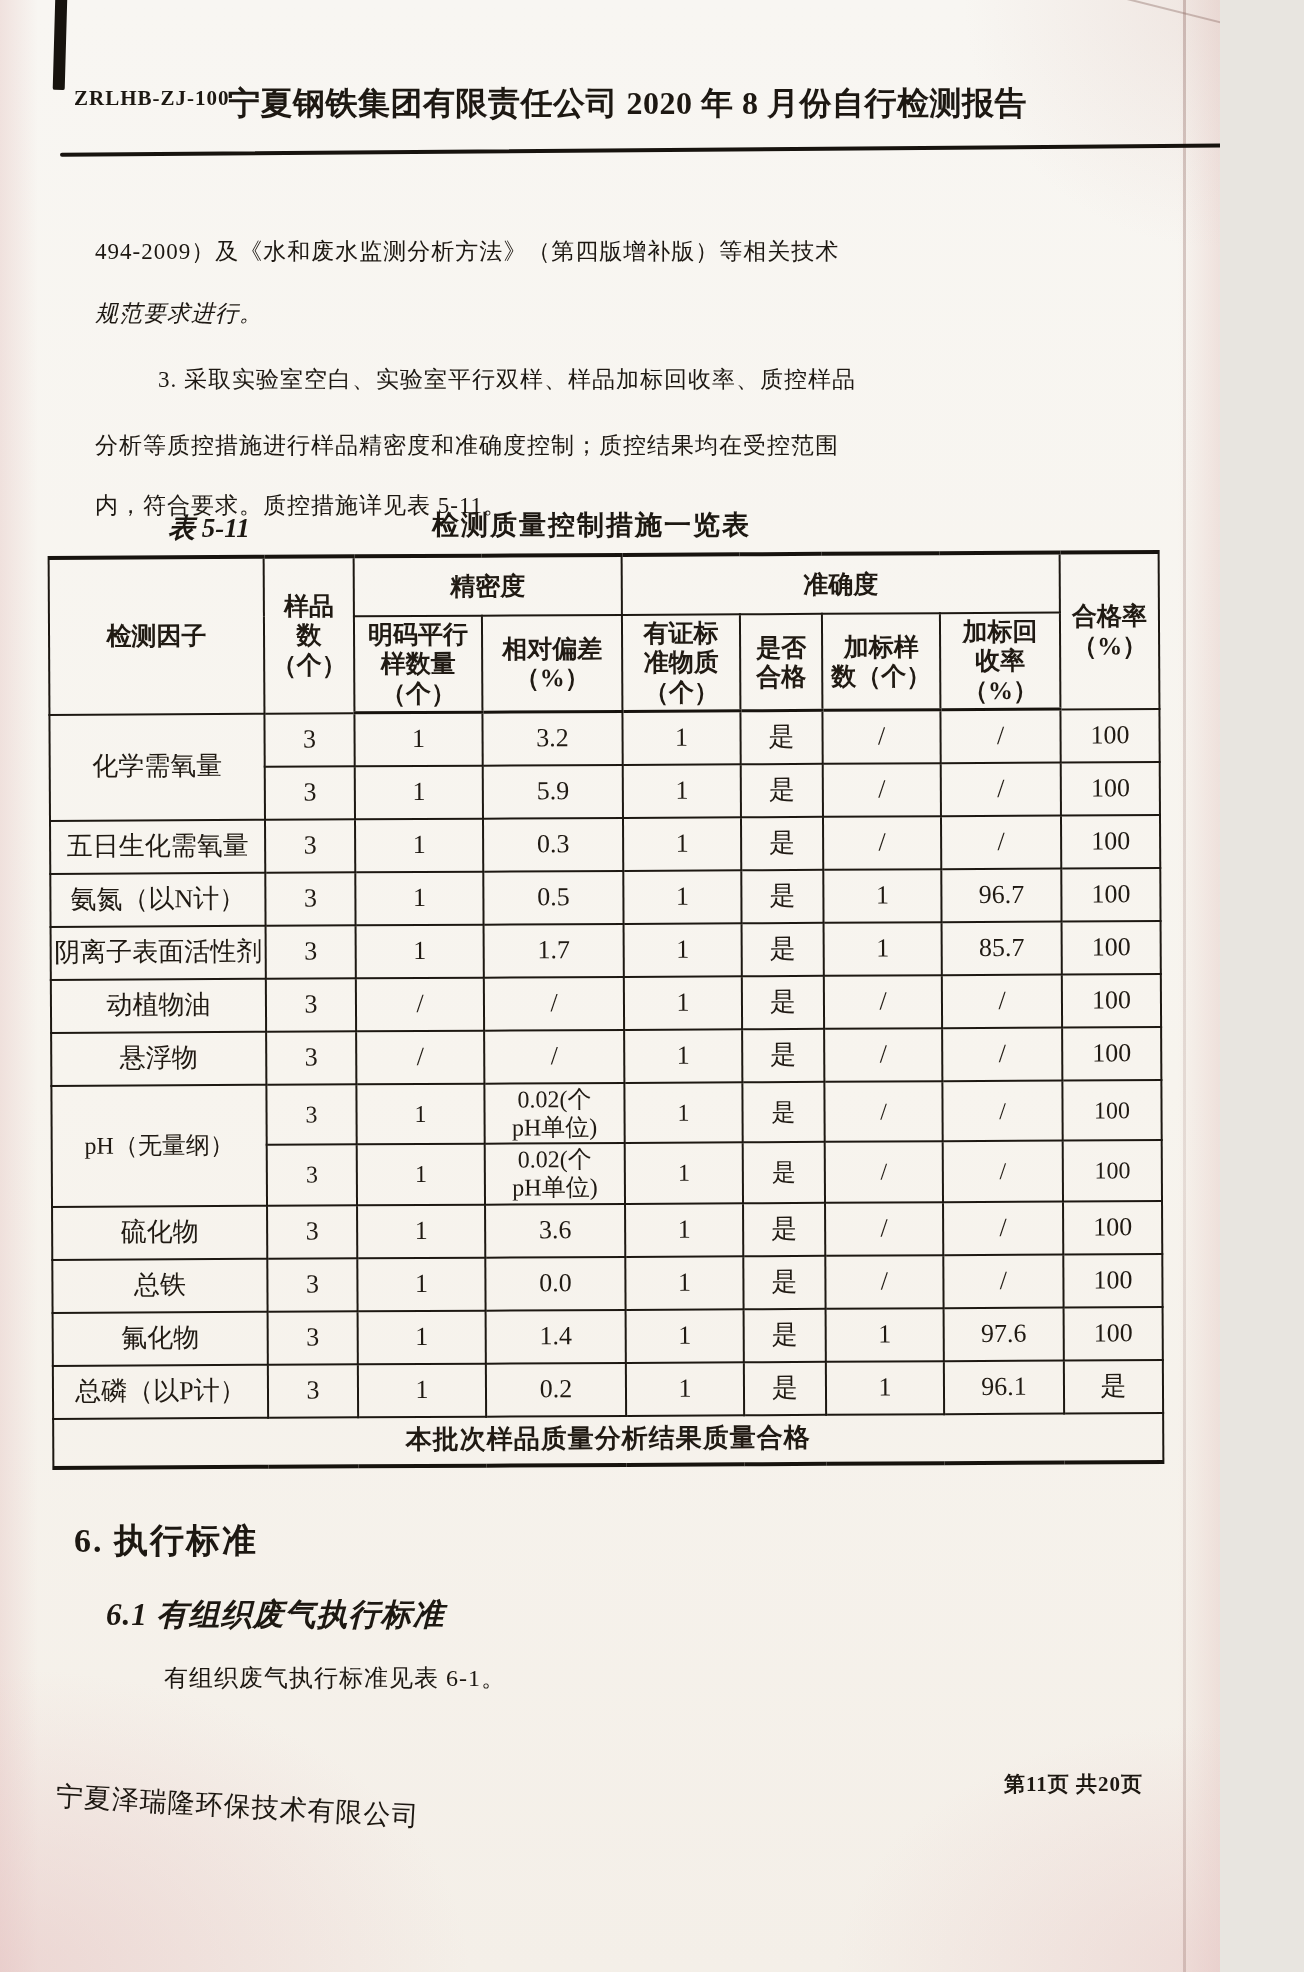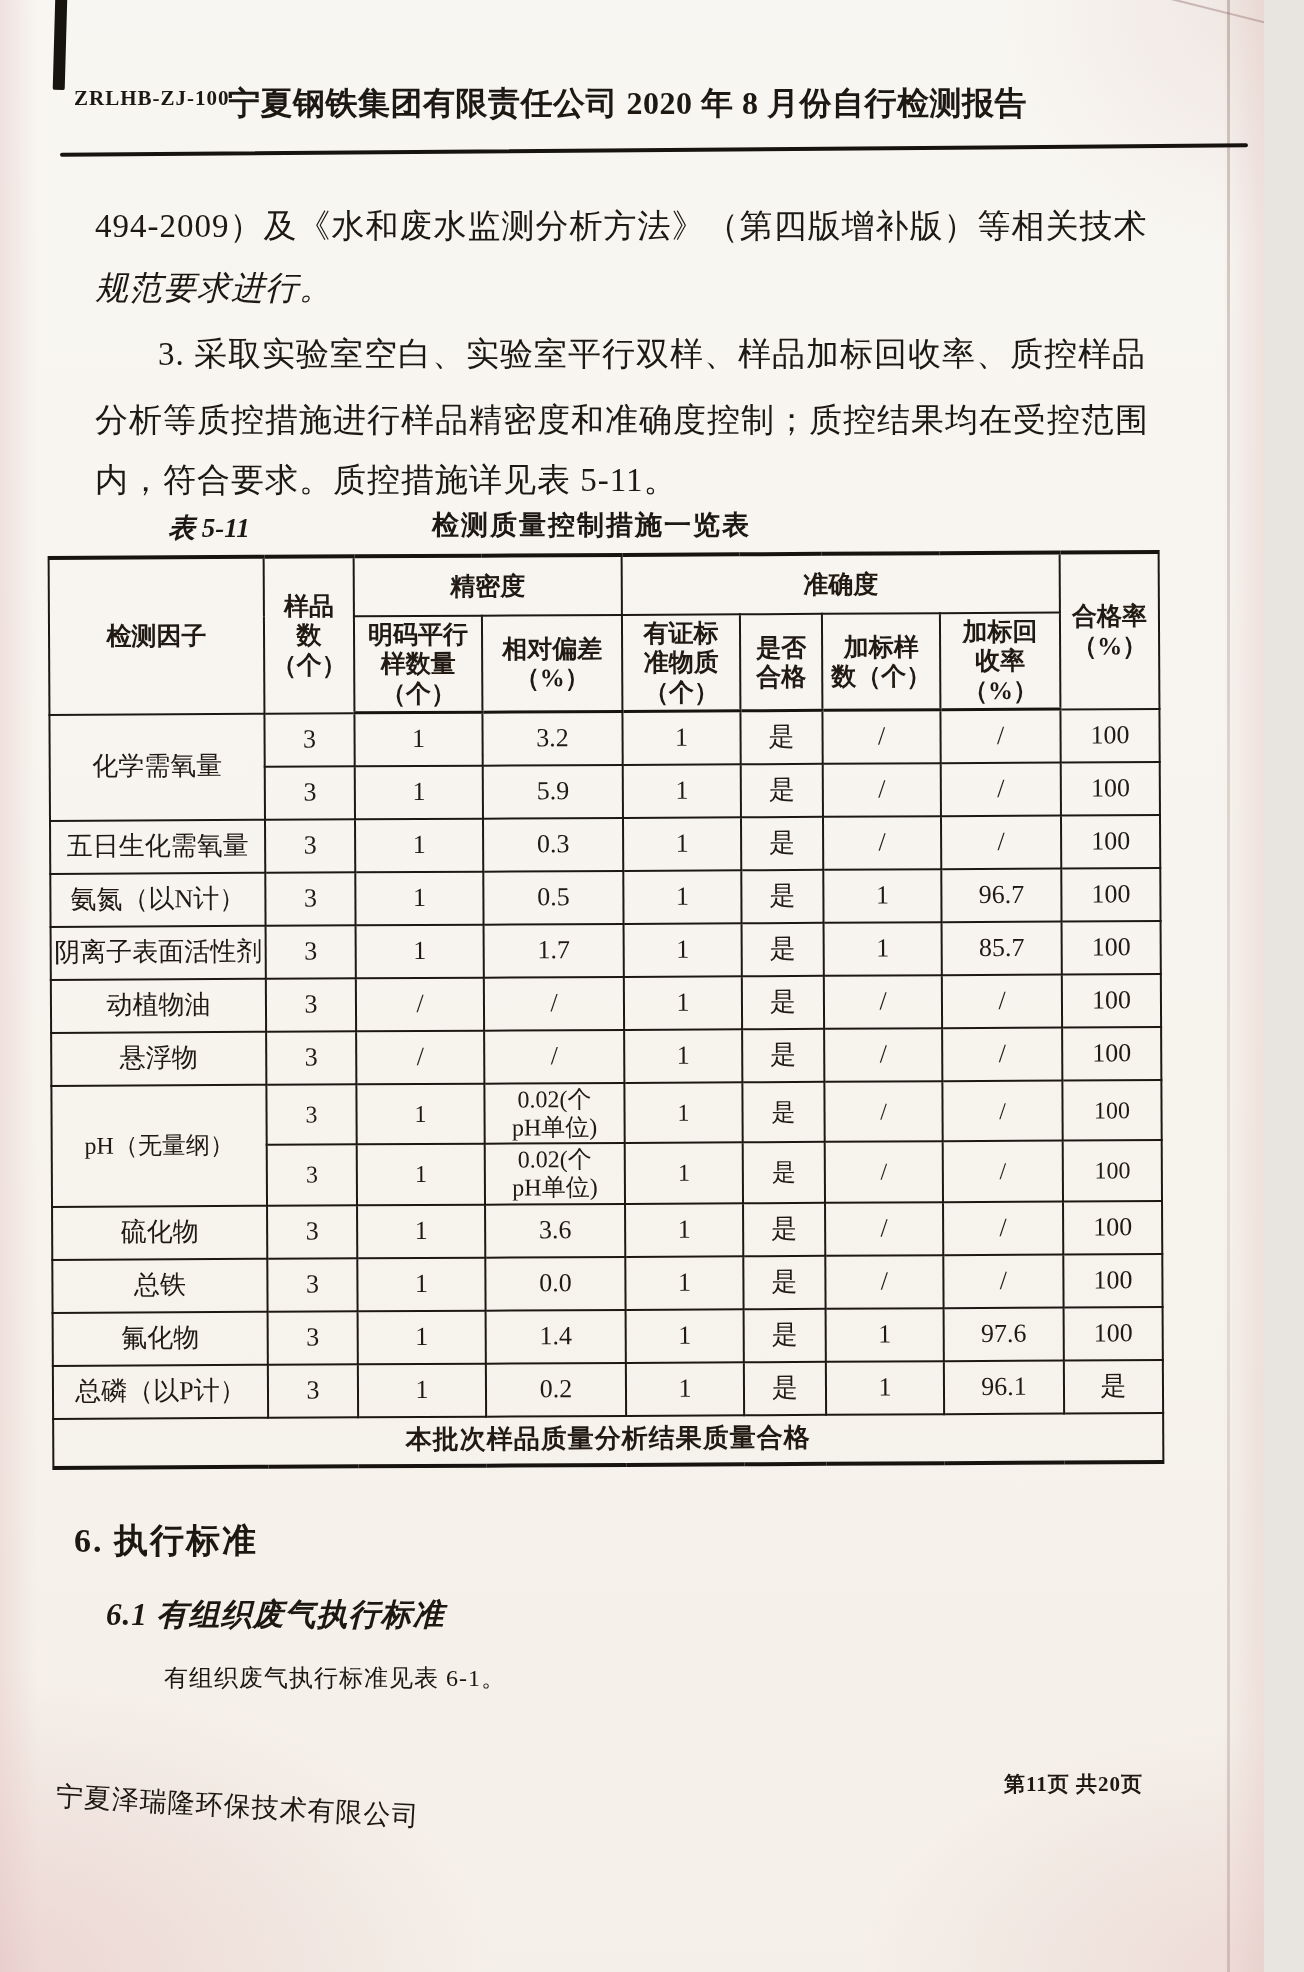--- a/index.html
+++ b/index.html
@@ -11,36 +11,35 @@
   .page {
     position:relative; width:1220px; height:1972px; overflow:hidden;
     color:#1d1812;
     background:
       radial-gradient(55% 22% at 0% 100%, rgba(229,193,193,.55), rgba(229,193,193,0) 70%),
       radial-gradient(45% 18% at 100% 100%, rgba(229,193,193,.45), rgba(229,193,193,0) 70%),
       radial-gradient(30% 18% at 100% 0%, rgba(222,198,192,.35), rgba(222,198,192,0) 70%),
       linear-gradient(90deg, rgba(233,208,205,.55) 0px, rgba(233,208,205,0) 38px),
       linear-gradient(270deg, rgba(230,205,200,.5) 0px, rgba(230,205,200,0) 42px),
       linear-gradient(180deg,#f8f6f2 0%,#f7f4ee 55%,#f4efe8 100%);
-    padding-left: 44px;
   }
   
   .artifact-bar { position:absolute; left:54px; top:-4px; width:12px; height:94px;
     background:#17130e; transform:rotate(1.6deg); border-radius:2px; }
   .crease-right { position:absolute; right:34px; top:0; width:3px; height:100%;
     background:linear-gradient(180deg, rgba(146,108,102,.38), rgba(146,108,102,.16) 60%, rgba(146,108,102,.3)); }
   .corner-line { position:absolute; top:6px; right:-14px; width:150px; height:2px;
     background:rgba(140,108,100,.4); transform:rotate(14deg); }
 
   .doc-code { position:absolute; left:74px; top:86px; font-size:21px; font-weight:600; letter-spacing:1px; }
   .page-title { position:absolute; left:228px; top:82px; font-size:32px; font-weight:600; letter-spacing:.5px; }
   .header-rule { position:absolute; left:60px; top:148px; width:1188px; height:4px;
     background:#17130e; transform:rotate(-0.45deg); border-radius:3px; }
 
-  .bodyline { position:absolute; font-size:33px; letter-spacing:1px; white-space:nowrap; }
+  .bodyline { position:absolute; font-size:23px; letter-spacing:1px; white-space:nowrap;margin-top:32px; }
   .l1 { left:95px;  top:204px; }
   .l2 { left:95px;  top:266px;font-style:italic; }
   .l3 { left:158px; top:332px; }
   .l4 { left:95px;  top:398px; }
   .l5 { left:95px;  top:458px; }
 
   .caption-label { position:absolute; left:168px; top:510px; font-size:27px; font-weight:700;font-style:italic; }
   .caption-title { position:absolute; left:432px; top:507px; font-size:27px; font-weight:700; letter-spacing:2px; }
 
   .qc-table {

